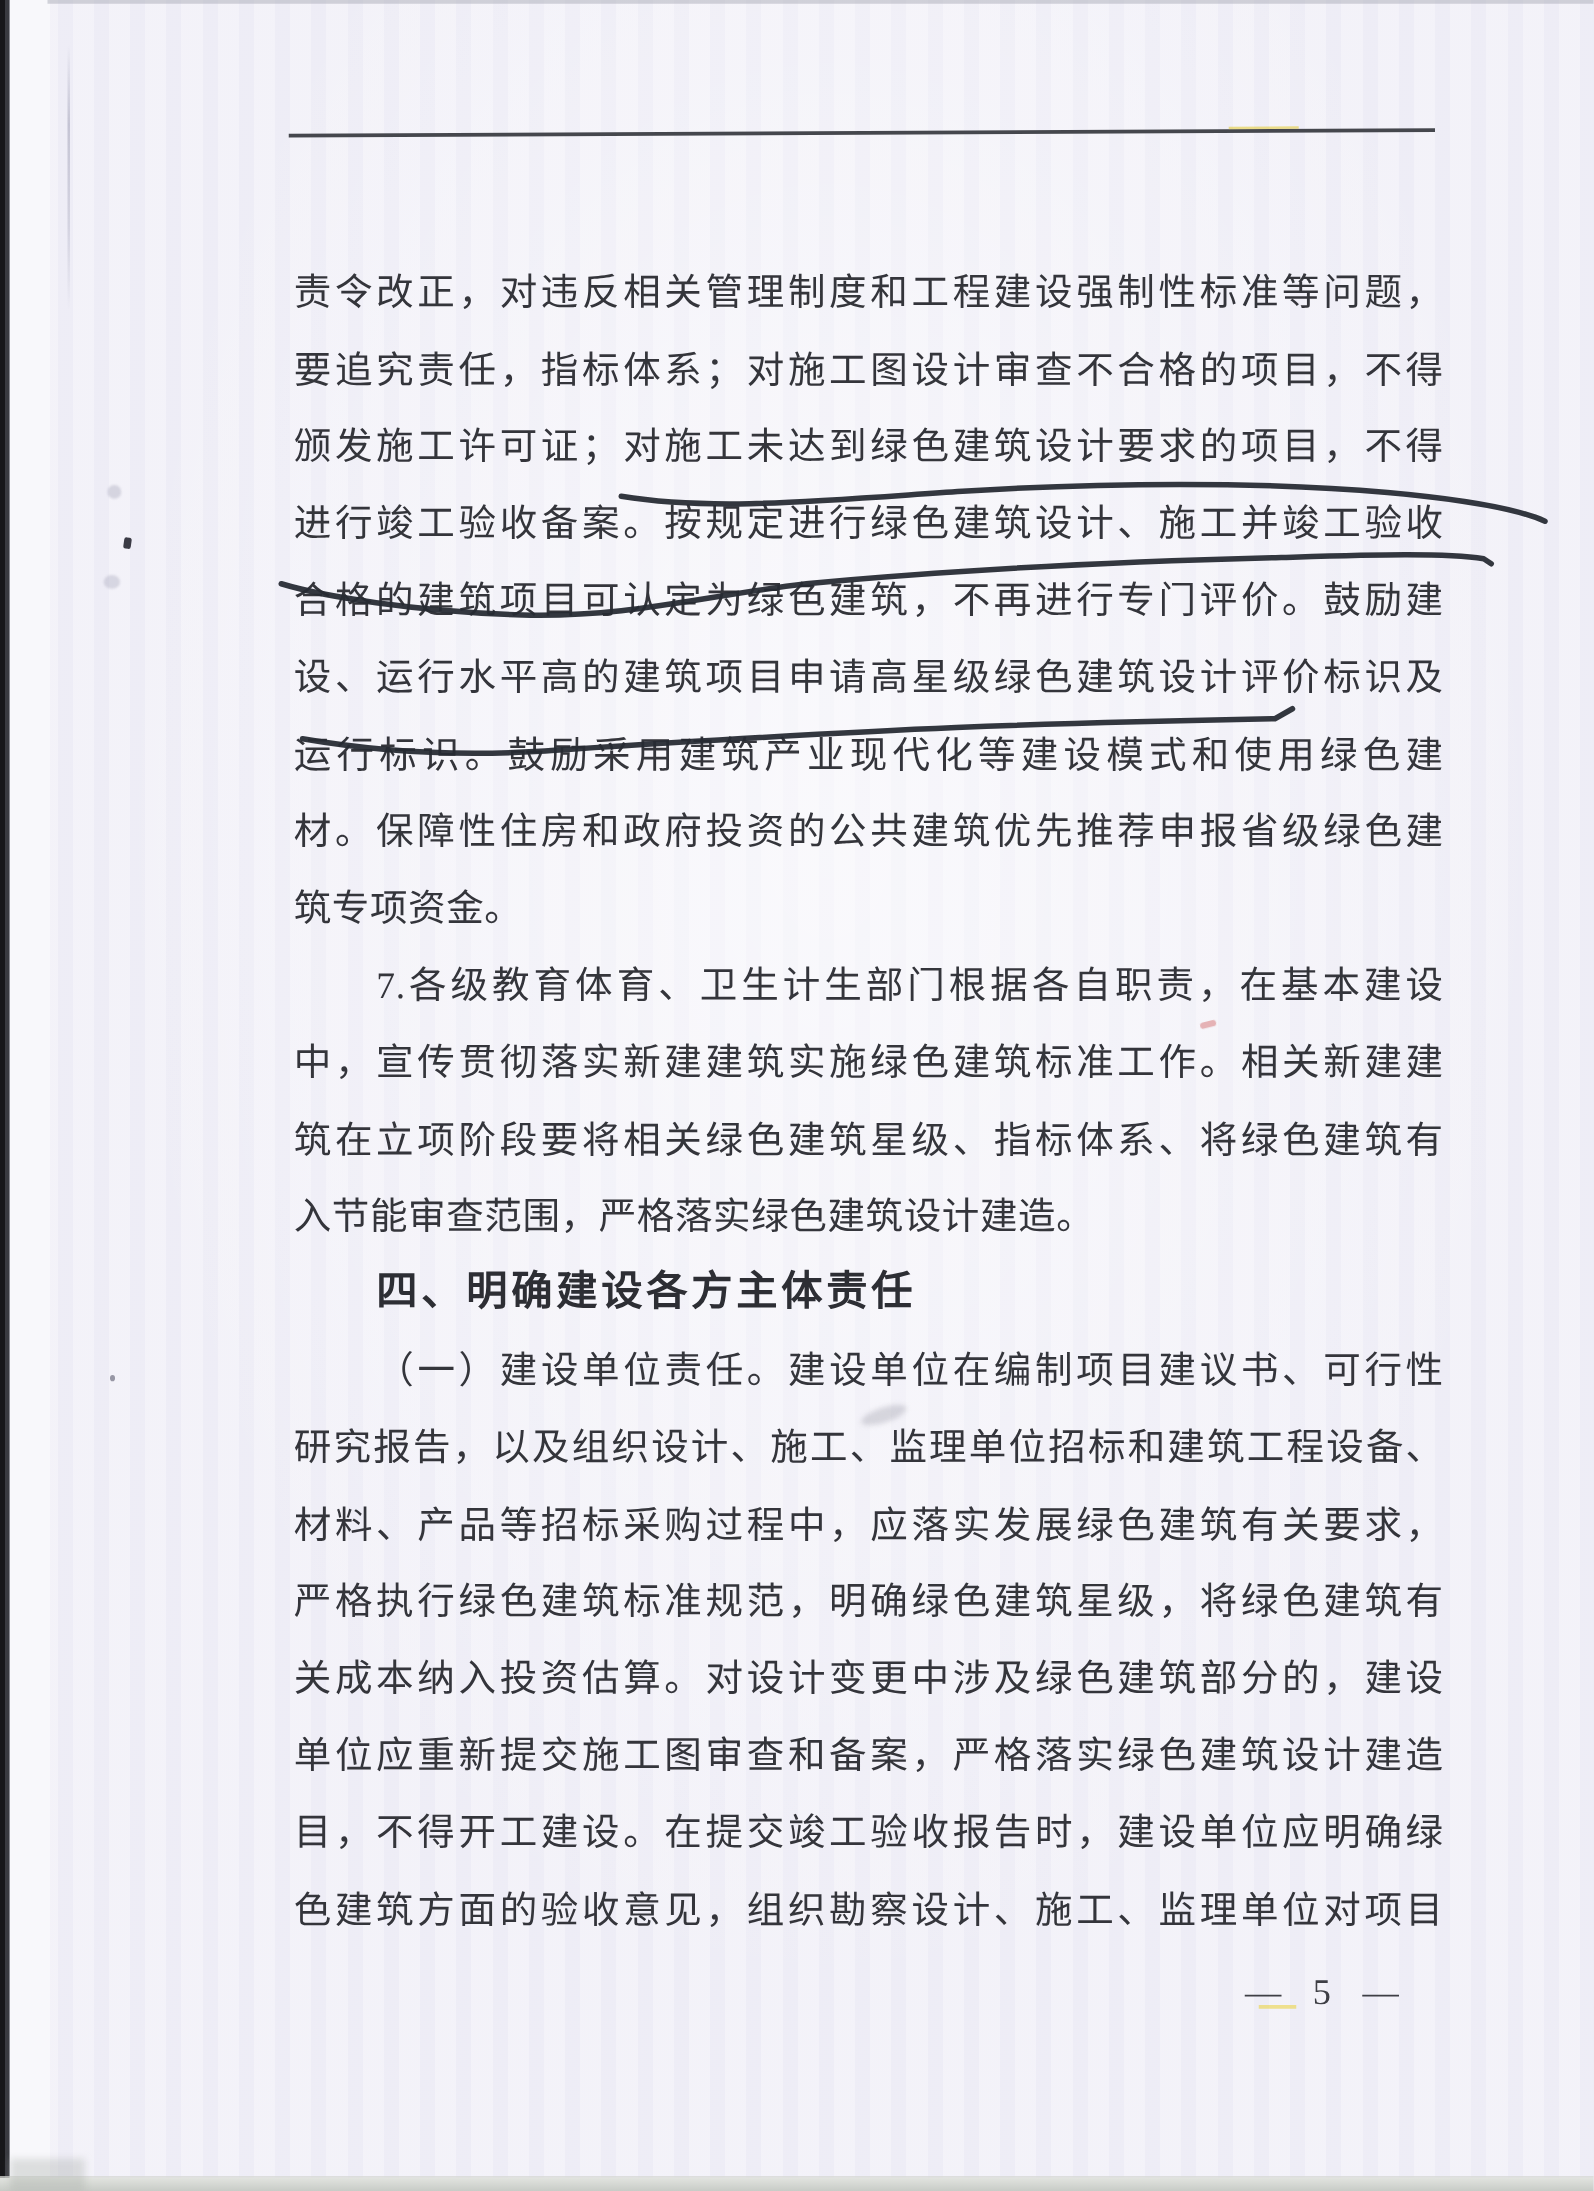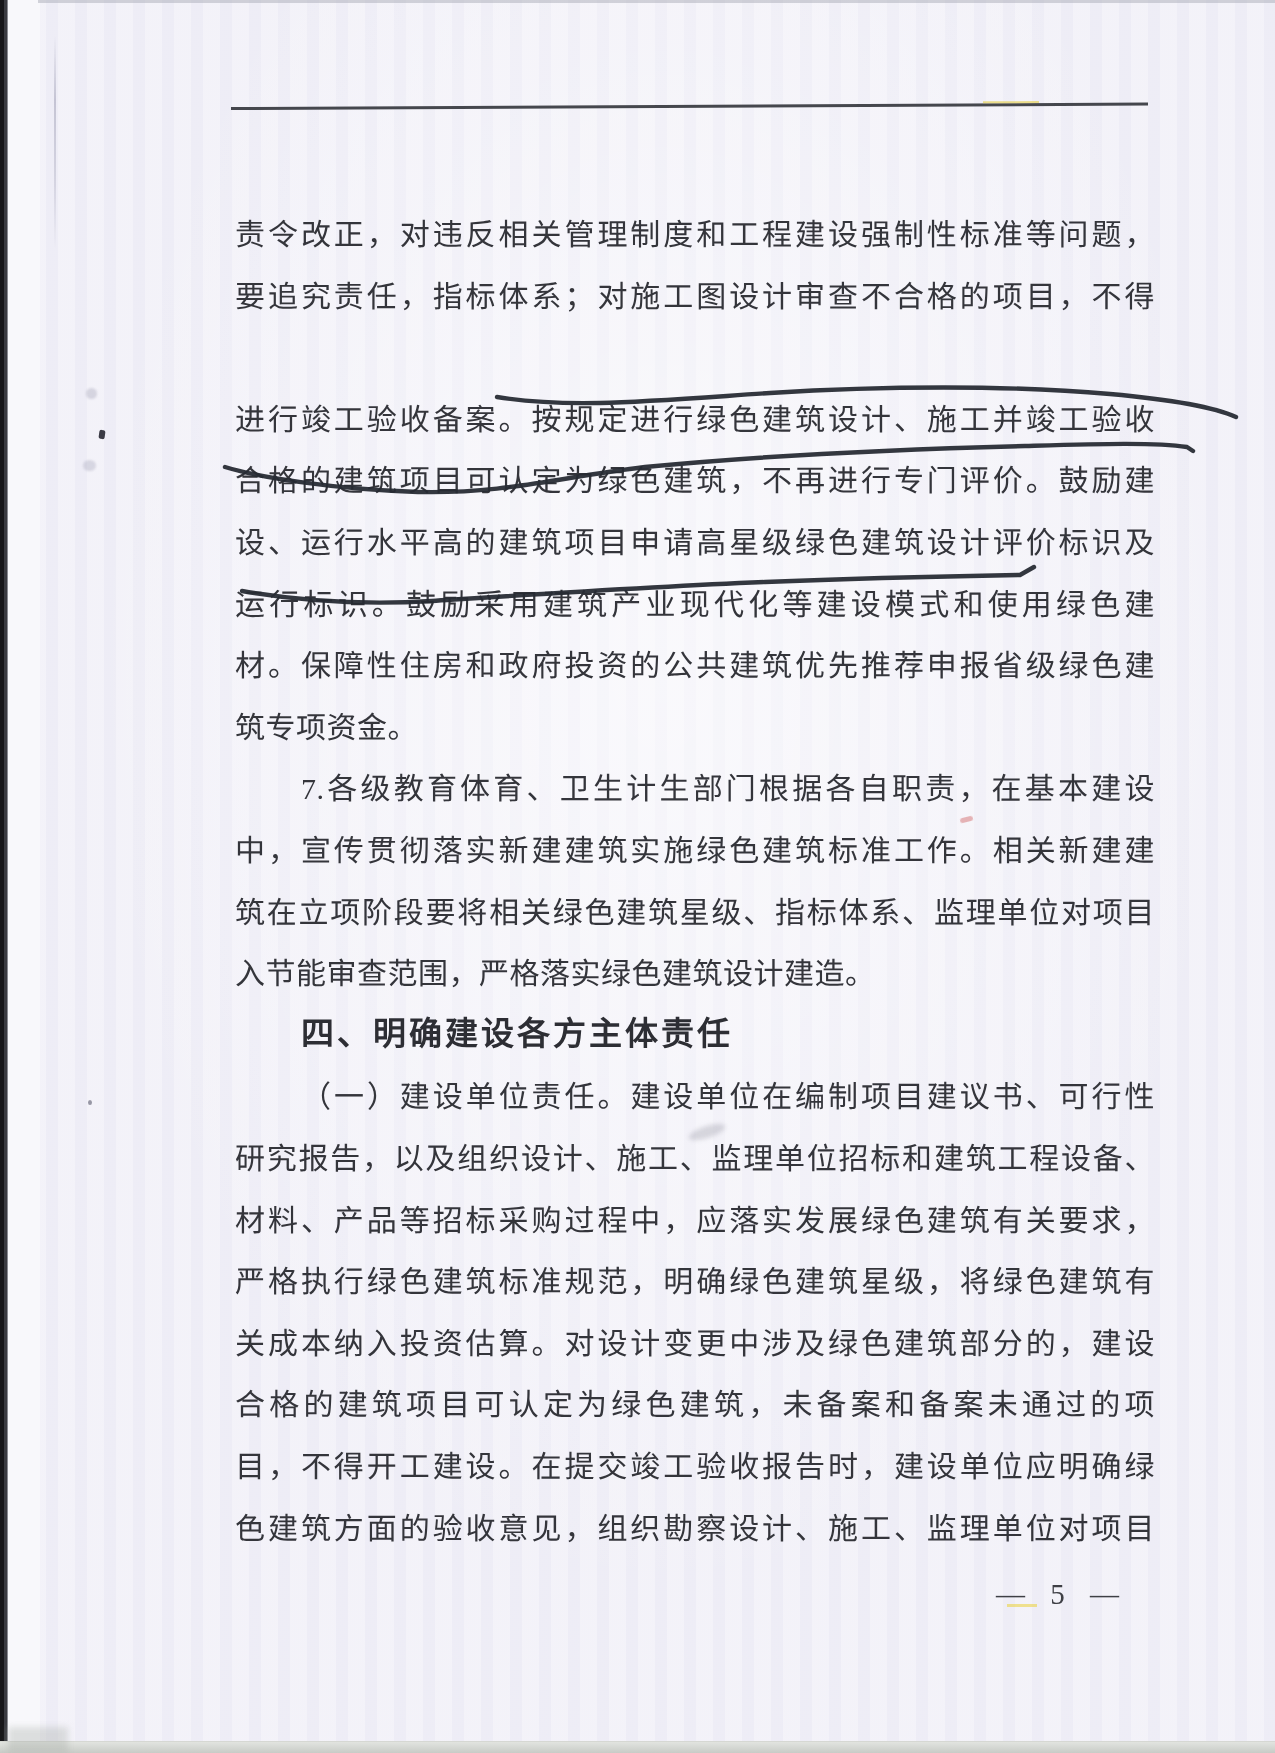--- a/index.html
+++ b/index.html
@@ -68,37 +68,38 @@
   <div class="edge-bottom"></div>
   <div class="edge-bottom-corner"></div>
   <div class="crease"></div>
 
   <div class="rule">
       <span class="glint"></span>
     </div>
 
   <div class="ln" style="top:215px">责令改正，对违反相关管理制度和工程建设强制性标准等问题，</div>
   <div class="ln" style="top:277px">要追究责任，指标体系；对施工图设计审查不合格的项目，不得</div>
+  <div class="ln" style="top:338px">颁发施工许可证；对施工未达到绿色建筑设计要求的项目，不得</div>
   <div class="ln" style="top:400px">进行竣工验收备案。按规定进行绿色建筑设计、施工并竣工验收</div>
   <div class="ln" style="top:461px">合格的建筑项目可认定为绿色建筑，不再进行专门评价。鼓励建</div>
   <div class="ln" style="top:523px">设、运行水平高的建筑项目申请高星级绿色建筑设计评价标识及</div>
   <div class="ln" style="top:585px">运行标识。鼓励采用建筑产业现代化等建设模式和使用绿色建</div>
   <div class="ln" style="top:646px">材。保障性住房和政府投资的公共建筑优先推荐申报省级绿色建</div>
   <div class="ln left" style="top:708px">筑专项资金。</div>
   <div class="ln ind" style="top:769px">7.各级教育体育、卫生计生部门根据各自职责，在基本建设</div>
   <div class="ln" style="top:831px">中，宣传贯彻落实新建建筑实施绿色建筑标准工作。相关新建建</div>
-  <div class="ln" style="top:893px">筑在立项阶段要将相关绿色建筑星级、指标体系、监理单位对项目</div>
+  <div class="ln" style="top:893px">筑在立项阶段要将相关绿色建筑星级、指标体系、将绿色建筑有</div>
   <div class="ln heading ind" style="top:1014px">四、明确建设各方主体责任</div>
   <div class="ln left" style="top:954px">入节能审查范围，严格落实绿色建筑设计建造。</div>
   <div class="ln ind" style="top:1077px">（一）建设单位责任。建设单位在编制项目建议书、可行性</div>
   <div class="ln" style="top:1139px">研究报告，以及组织设计、施工、监理单位招标和建筑工程设备、</div>
   <div class="ln" style="top:1201px">材料、产品等招标采购过程中，应落实发展绿色建筑有关要求，</div>
   <div class="ln" style="top:1262px">严格执行绿色建筑标准规范，明确绿色建筑星级，将绿色建筑有</div>
   <div class="ln" style="top:1324px">关成本纳入投资估算。对设计变更中涉及绿色建筑部分的，建设</div>
-  <div class="ln" style="top:1385px">合格的建筑项目可认定为绿色建筑，未备案和备案未通过的项</div>
+  <div class="ln" style="top:1385px">单位应重新提交施工图审查和备案，严格落实绿色建筑设计建造</div>
   <div class="ln" style="top:1447px">目，不得开工建设。在提交竣工验收报告时，建设单位应明确绿</div>
   <div class="ln" style="top:1509px">色建筑方面的验收意见，组织勘察设计、施工、监理单位对项目</div>
 
   <div class="pageno">— 5 —</div>
   <div class="pageno-glint"></div>
 
   <svg class="ink" viewBox="0 0 1275 1753">
     <path d="M497,397 C570,409 650,401 770,393 C880,386 1010,385 1110,394 C1165,399 1212,406 1236,417" fill="none" stroke="#262a33" stroke-width="4.4" stroke-linecap="round" opacity="0.94"></path>
     <path d="M225,467 C258,477 330,489 418,492 C505,494 560,477 645,467 C770,455 905,449 1025,446 C1095,444 1155,442 1187,447 l6,4" fill="none" stroke="#262a33" stroke-width="4.4" stroke-linecap="round" opacity="0.94"></path>
     <path d="M242,591 C300,601 365,605 432,601 C525,595 645,587 765,582 C865,578 965,576 1020,575 l14,-8" fill="none" stroke="#262a33" stroke-width="4.4" stroke-linecap="round" opacity="0.94"></path>

